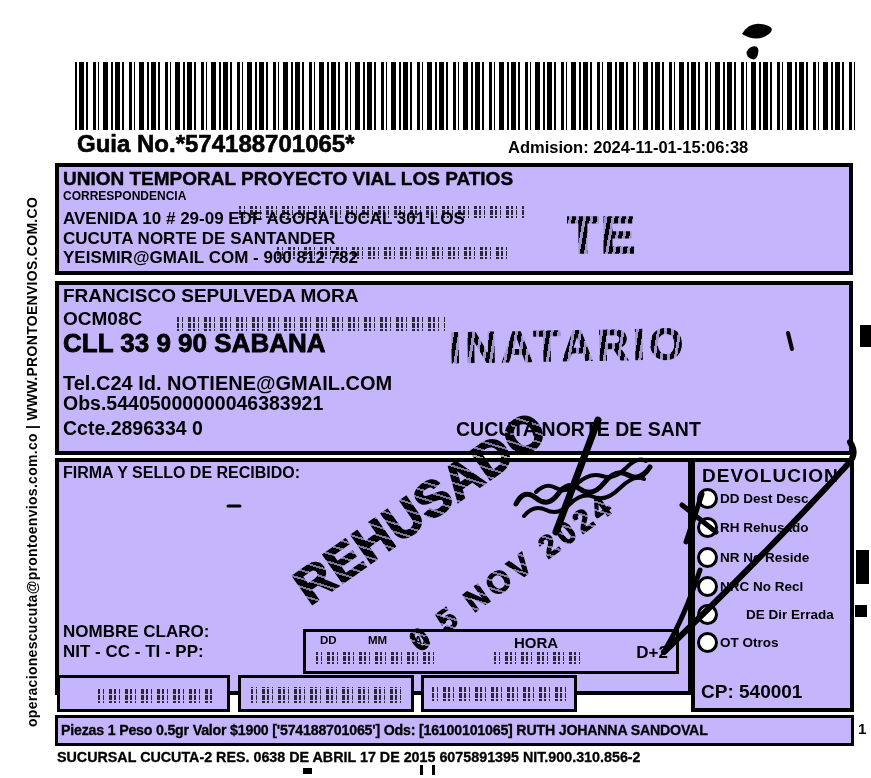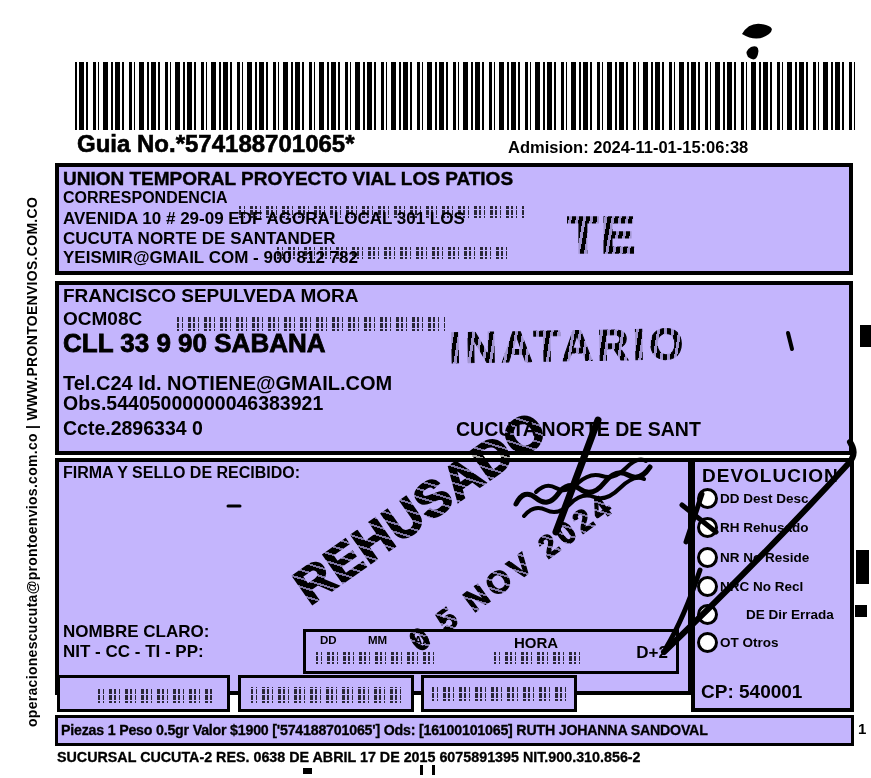--- a/index.html
+++ b/index.html
@@ -40,21 +40,21 @@
   <div class="abs barcode" style="left:75px;top:62px;width:783px;height:68px;"></div>
 
   <div class="abs b" style="left:77px;top:130px;font-size:24px;-webkit-text-stroke:.6px #000;">Guia No.*574188701065*</div>
   <div class="abs b" style="left:508px;top:138px;font-size:16.5px;white-space:nowrap;">
     <span>Admision:</span>
     <span>2024-11-01-15:06:38</span>
   </div>
 
   <div class="abs frame" style="left:55px;top:163px;width:798px;height:112px;">
     <div class="abs b" style="left:4px;top:1px;font-size:19px;-webkit-text-stroke:.4px #000;white-space:nowrap;">UNION TEMPORAL PROYECTO VIAL LOS PATIOS</div>
-    <div class="abs b" style="left:4px;top:22px;font-size:16px;white-space:nowrap;">CORRESPONDENCIA</div>
+    <div class="abs b" style="left:4px;top:22px;font-size:12px;white-space:nowrap;">CORRESPONDENCIA</div>
     <div class="abs b" style="left:4px;top:42px;font-size:17px;white-space:nowrap;">AVENIDA 10 # 29-09 EDF AGORA LOCAL 301 LOS</div>
     <div class="abs b" style="left:4px;top:62px;font-size:17px;white-space:nowrap;text-align:right;">CUCUTA NORTE DE SANTANDER</div>
     <div class="abs b" style="left:4px;top:81px;font-size:17px;white-space:nowrap;">YEISMIR@GMAIL COM - 900 812 782</div>
     <div class="abs smudge" style="left:180px;top:39px;width:285px;height:12px;"></div>
     <div class="abs smudge" style="left:218px;top:80px;width:230px;height:12px;"></div>
     <div class="abs b distress" style="left:508px;top:38px;font-size:52px;letter-spacing:2px;-webkit-text-stroke:1.5px #000;">TE</div>
   </div>
 
   <div class="abs frame" style="left:55px;top:281px;width:798px;height:174px;">
     <div class="abs" style="left:4px;top:0px;font-size:19px;font-weight:bold;white-space:nowrap;text-align:center;">FRANCISCO SEPULVEDA MORA</div>

